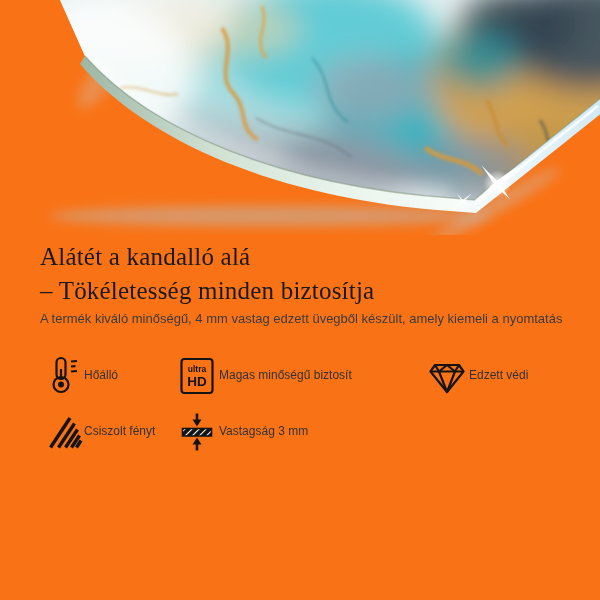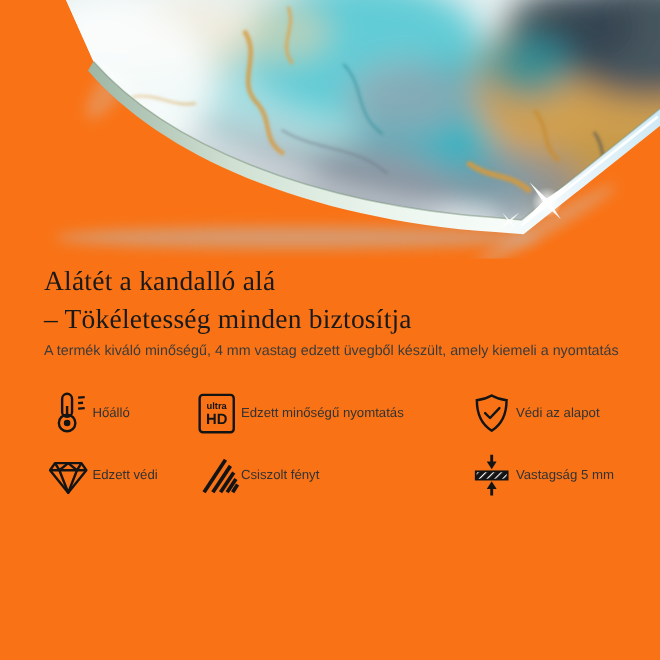--- a/index.html
+++ b/index.html
@@ -156,32 +156,23 @@
       </div>
 
       <div class="feature">
         <div class="icon-box">
           <svg width="44" height="44" viewBox="0 0 44 44">
             <rect class="fi" x="6.5" y="5" width="31" height="34" rx="3" stroke-width="2.5"></rect>
             <text class="hd-text" x="22" y="18" font-size="8.5" text-anchor="middle">ultra</text>
             <text class="hd-text" x="22" y="31.5" font-size="13.5" text-anchor="middle">HD</text>
           </svg>
         </div>
-        <div class="flabel">Edzett minőségű nyomtatás</div>
-      </div>
-
-      <div class="feature">
-        <div class="icon-box">
-          <svg width="44" height="44" viewBox="0 0 44 44">
-            <path class="fi" d="M 22,5.5 C 26,7.8 30.5,9.2 35.5,9.8 C 35.5,21 31.5,31.5 22,37.5 C 12.5,31.5 8.5,21 8.5,9.8 C 13.5,9.2 18,7.8 22,5.5 Z"></path>
-            <path class="fi" d="M 16,21.5 L 20.5,26 L 29,17" stroke-width="2.5" stroke-linecap="round" stroke-linejoin="round"></path>
-          </svg>
-        </div>
-        <div class="flabel">Védi az alapot</div>
-      </div>
+        <div class="flabel">Magas minőségű biztosít</div>
+      </div>
+
 
       <div class="feature">
         <div class="icon-box">
           <svg width="44" height="44" viewBox="0 0 44 44">
             <g class="fi" stroke-width="2" stroke-linejoin="round">
               <path d="M 10,11 L 34,11 L 38.5,17.5 L 22,38 L 5.5,17.5 Z"></path>
               <path d="M 5.5,17.5 L 38.5,17.5"></path>
               <path d="M 10,11 L 14,17.5 L 22,38 L 30,17.5 L 34,11"></path>
               <path d="M 22,11 L 14,17.5 M 22,11 L 30,17.5"></path>
             </g>
@@ -214,18 +205,18 @@
                 <line x1="0" y1="0" x2="0" y2="5" stroke="#ffffff" stroke-width="2"></line>
               </pattern>
             </defs>
             <rect x="7.5" y="18.5" width="29" height="7.5" fill="url(#hatch)" stroke="#141414" stroke-width="1.6"></rect>
             <line x1="22" y1="3.5" x2="22" y2="10" stroke="#141414" stroke-width="2.6"></line>
             <polygon class="fi-fill" points="17.5,9.5 26.5,9.5 22,16.5"></polygon>
             <line x1="22" y1="40.5" x2="22" y2="34" stroke="#141414" stroke-width="2.6"></line>
             <polygon class="fi-fill" points="17.5,34.5 26.5,34.5 22,27.5"></polygon>
           </svg>
         </div>
-        <div class="flabel">Vastagság 5 mm</div>
+        <div class="flabel">Vastagság 3 mm</div>
       </div>
 
     </div>
   </div>
 </div>
 
 </body></html>

